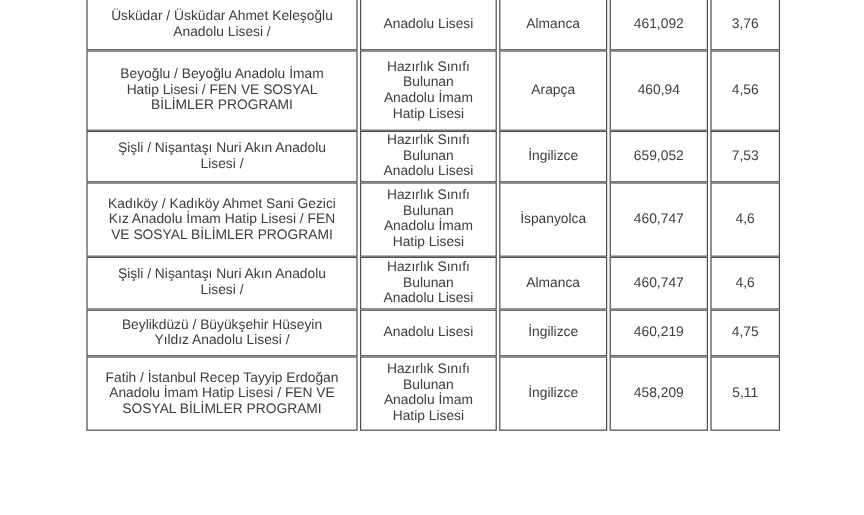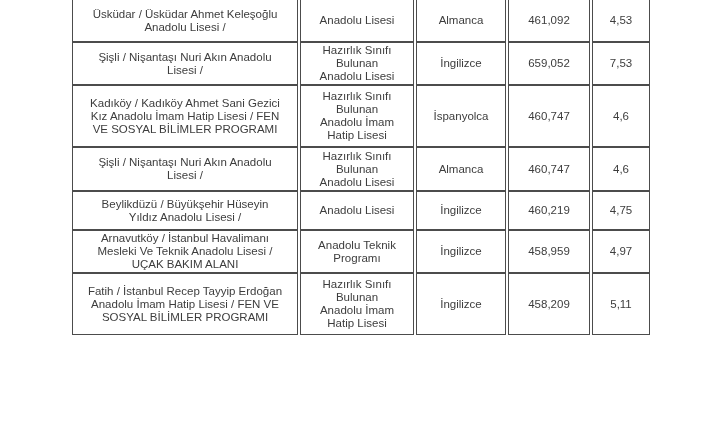--- a/index.html
+++ b/index.html
@@ -47,21 +47,33 @@
       <col style="width:82px">
       <col style="width:58px">
     </colgroup>
     <tbody>
       <tr style="height:43px">
         <td>Üsküdar / Üsküdar Ahmet Keleşoğlu
 Anadolu Lisesi /</td>
         <td>Anadolu Lisesi</td>
         <td>Almanca</td>
         <td>461,092</td>
-        <td>4,53</td>
+        <td>3,76</td>
+      </tr>
+      <tr style="height:67px">
+        <td>Beyoğlu / Beyoğlu Anadolu İmam
+Hatip Lisesi / FEN VE SOSYAL
+BİLİMLER PROGRAMI</td>
+        <td>Hazırlık Sınıfı
+Bulunan
+Anadolu İmam
+Hatip Lisesi</td>
+        <td>Arapça</td>
+        <td>460,94</td>
+        <td>4,56</td>
       </tr>
       <tr style="height:38px">
         <td>Şişli / Nişantaşı Nuri Akın Anadolu
 Lisesi /</td>
         <td>Hazırlık Sınıfı
 Bulunan
 Anadolu Lisesi</td>
         <td>İngilizce</td>
         <td>659,052</td>
         <td>7,53</td>
@@ -89,30 +101,20 @@
         <td>4,6</td>
       </tr>
       <tr style="height:39px">
         <td>Beylikdüzü / Büyükşehir Hüseyin
 Yıldız Anadolu Lisesi /</td>
         <td>Anadolu Lisesi</td>
         <td>İngilizce</td>
         <td>460,219</td>
         <td>4,75</td>
       </tr>
-      <tr style="height:41px">
-        <td>Arnavutköy / İstanbul Havalimanı
-Mesleki Ve Teknik Anadolu Lisesi /
-UÇAK BAKIM ALANI</td>
-        <td>Anadolu Teknik
-Programı</td>
-        <td>İngilizce</td>
-        <td>458,959</td>
-        <td>4,97</td>
-      </tr>
       <tr style="height:62px">
         <td>Fatih / İstanbul Recep Tayyip Erdoğan
 Anadolu İmam Hatip Lisesi / FEN VE
 SOSYAL BİLİMLER PROGRAMI</td>
         <td>Hazırlık Sınıfı
 Bulunan
 Anadolu İmam
 Hatip Lisesi</td>
         <td>İngilizce</td>
         <td>458,209</td>

